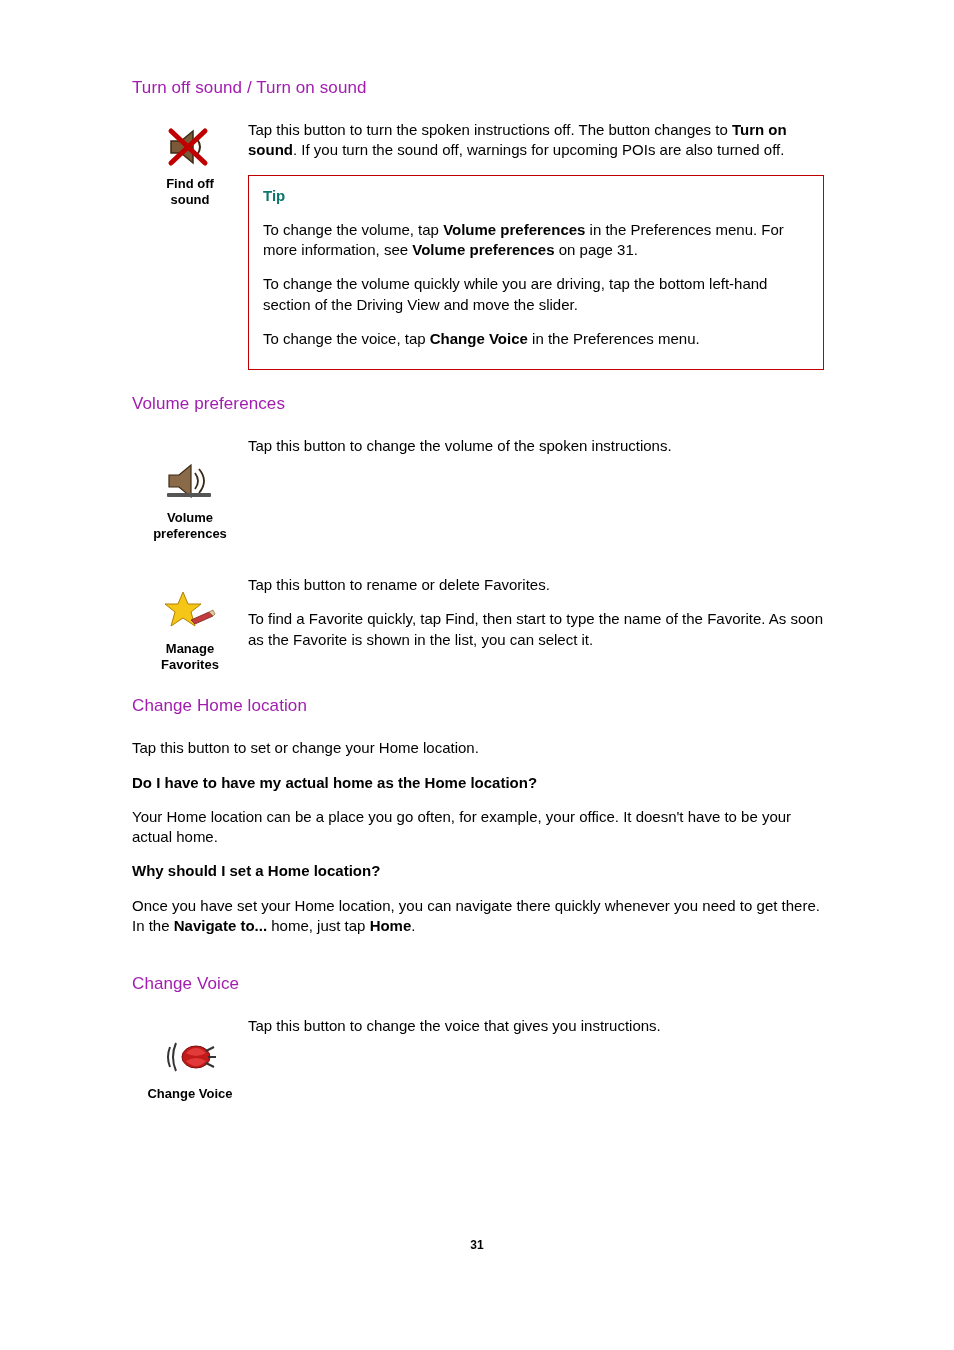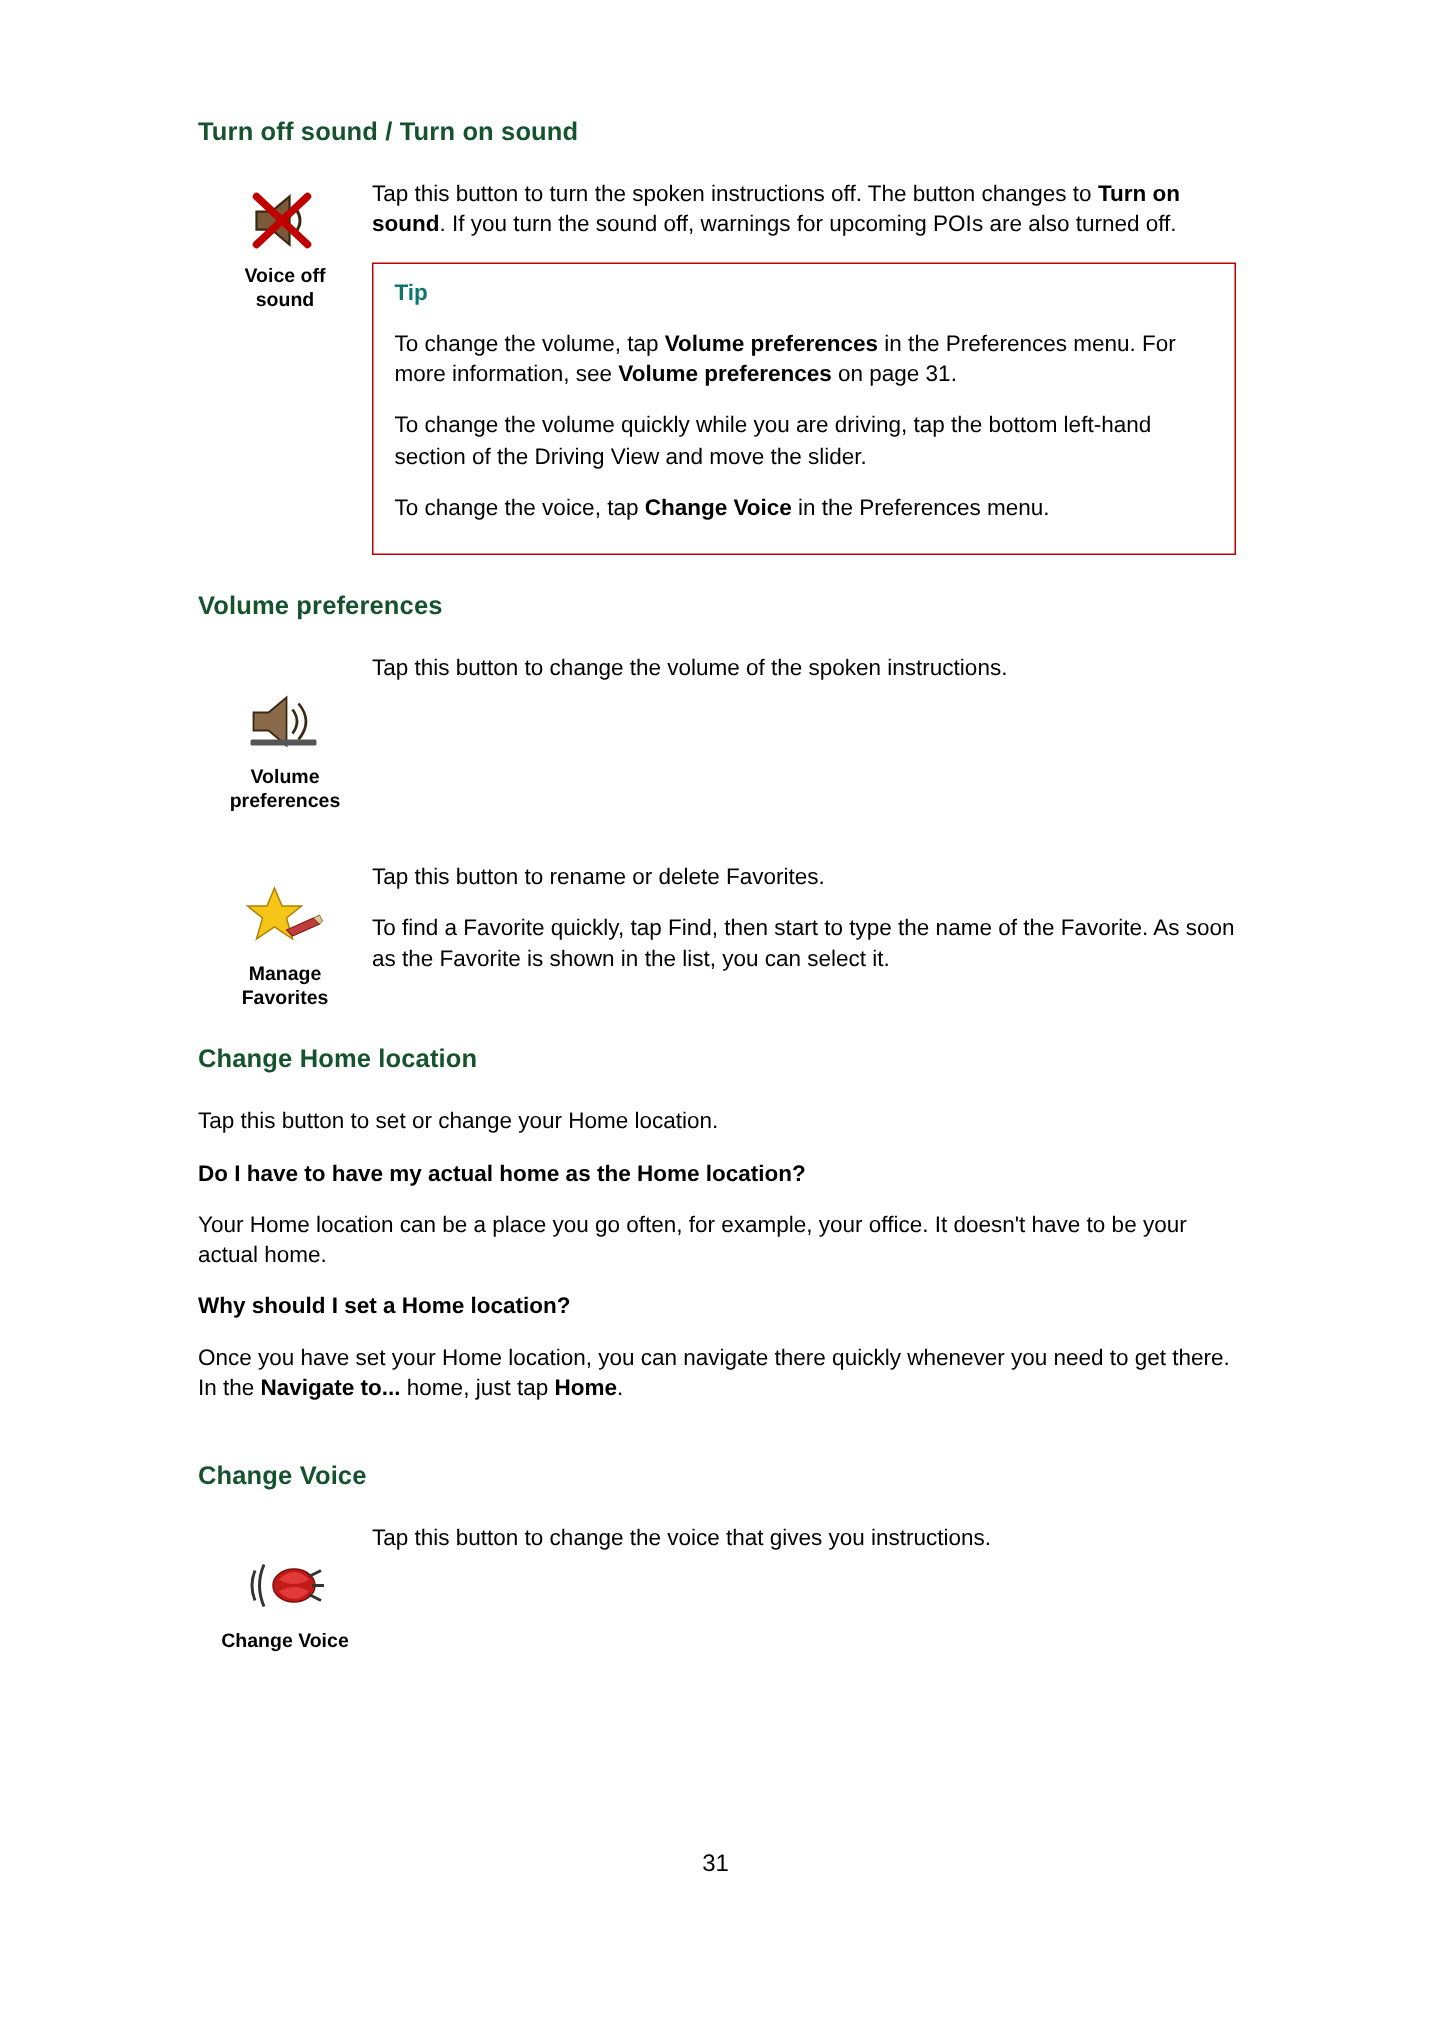--- a/index.html
+++ b/index.html
@@ -12,22 +12,22 @@
   .page {
     width: 954px;
     min-height: 1350px;
     margin: 0 auto;
     position: relative;
     box-sizing: border-box;
     padding: 78px 130px 0 132px;
   }
   h2.section-heading {
     font-size: 17px;
-    font-weight: 700;
-    color: #14532d;
+    font-weight: 400;
+    color: #a21caf;
     margin: 0 0 22px 0;
     letter-spacing: 0.1px;
   }
   .block {
     display: flex;
     align-items: flex-start;
     margin-bottom: 24px;
   }
   .icon-col {
     width: 116px;
@@ -64,42 +64,42 @@
     font-weight: 700;
     margin: 0 0 10px 0;
     font-size: 15px;
   }
   .page-number {
     position: absolute;
     bottom: 98px;
     width: 100%;
     left: 0;
     text-align: center;
-    font-size: 16px;
-    font-weight: 400;
+    font-size: 12px;
+    font-weight: 700;
   }
   svg { display: block; margin: 0 auto; }
 </style>
 </head>
 <body>
 
 <div class="page">
 
   <h2 class="section-heading">Turn off sound / Turn on sound</h2>
   <div class="block">
     <div class="icon-col">
       <div class="icon-box">
         <svg width="50" height="44" viewBox="0 0 50 44">
           <polygon points="6,16 16,16 28,6 28,38 16,28 6,28" fill="#7b5a3a" stroke="#3a2a14" stroke-width="1.5"></polygon>
           <path d="M32 14 Q38 22 32 30" fill="none" stroke="#3a2a14" stroke-width="2"></path>
           <line x1="6" y1="6" x2="40" y2="38" stroke="#c00000" stroke-width="5" stroke-linecap="round"></line>
           <line x1="40" y1="6" x2="6" y2="38" stroke="#c00000" stroke-width="5" stroke-linecap="round"></line>
         </svg>
       </div>
-      <div>Voice off</div>
+      <div>Find off</div>
       <div>sound</div>
     </div>
     <div class="content-col">
       <p>
         <span>Tap this button to turn the spoken instructions off. The button changes to </span><span class="bold">Turn on sound</span><span>. If you turn the sound off, warnings for upcoming POIs are also turned off.</span>
       </p>
       <div class="tip-box">
         <p class="tip-label">Tip</p>
         <p>
           <span>To change the volume, tap </span><span class="bold">Volume preferences</span><span> in the Preferences menu. For more information, see </span><span class="bold">Volume preferences</span><span> on page 31.</span>

